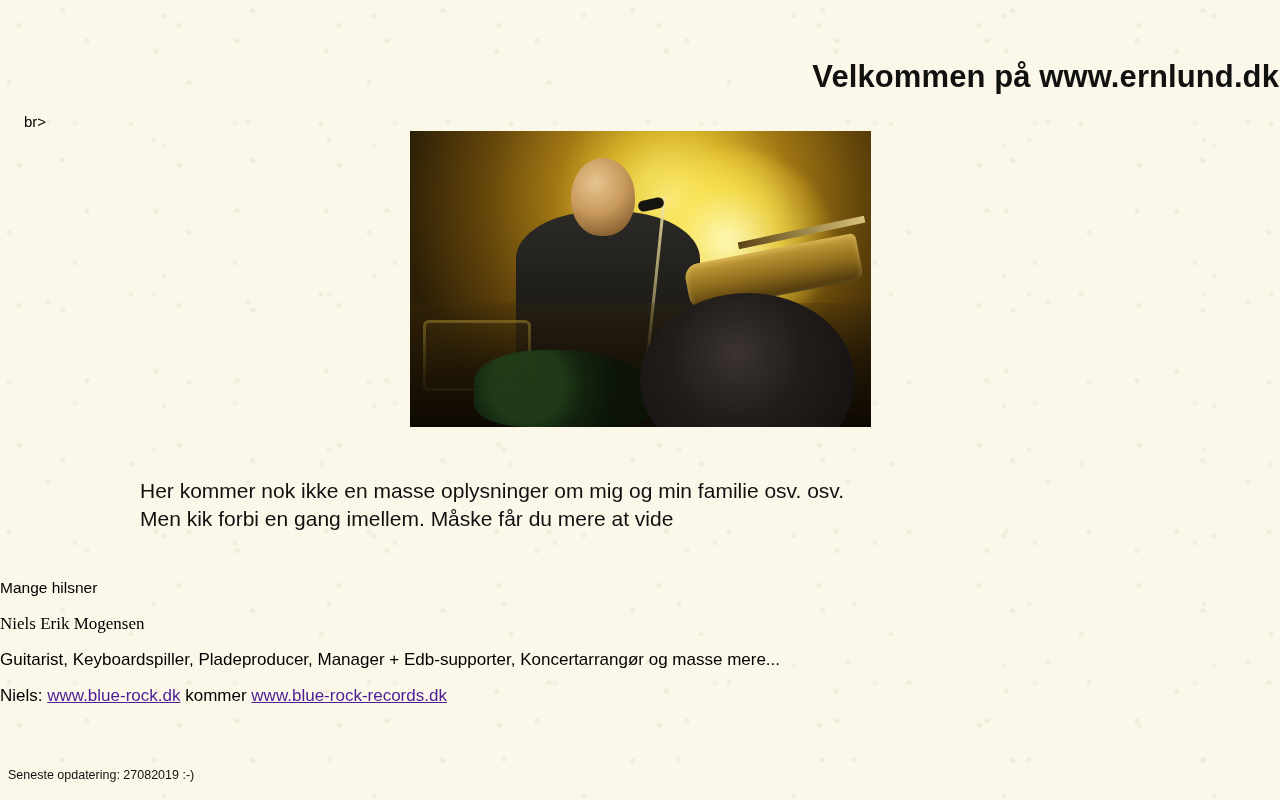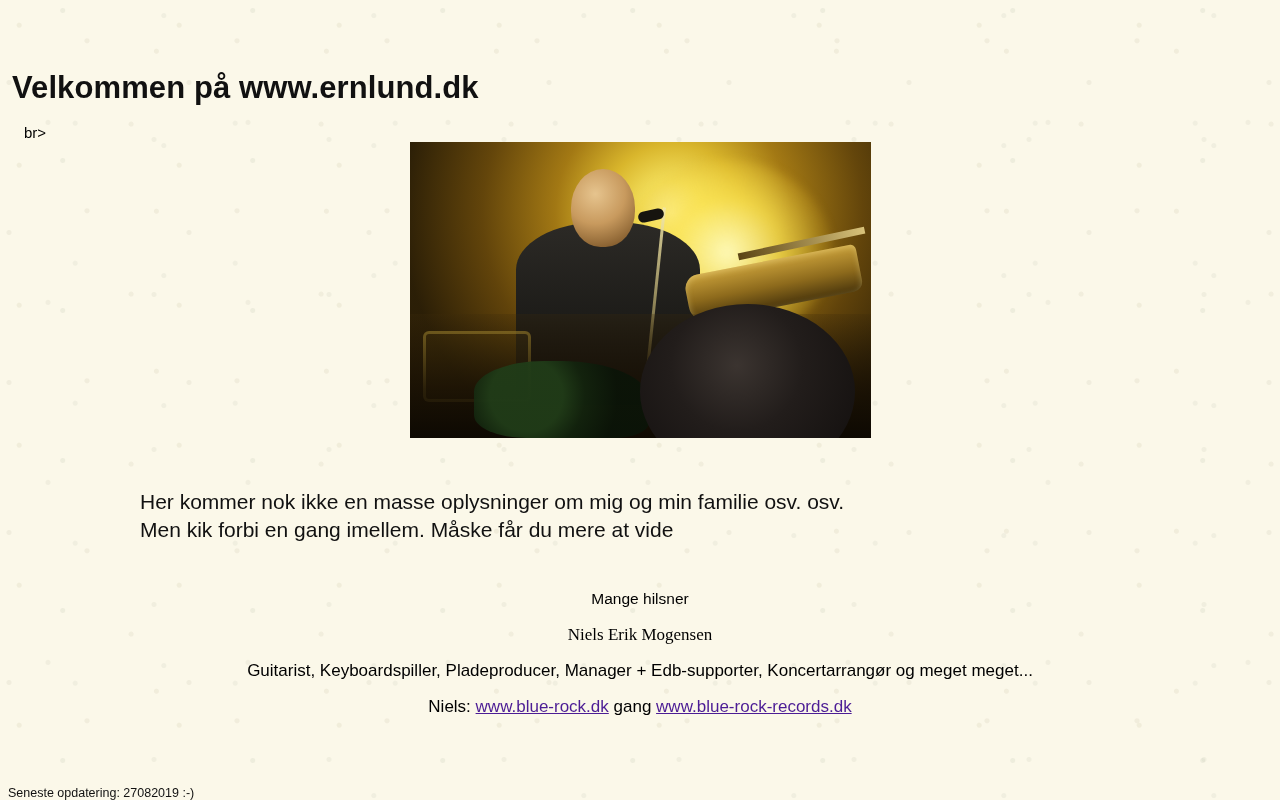--- a/index.html
+++ b/index.html
@@ -44,23 +44,23 @@
   }
   .stray-text {
     position: absolute;
     left: 24px;
     top: 112px;
     font-size: 15px;
     line-height: 18px;
     color: #000;
   }
   h1.title {
-    margin: 12px;
+    margin: 1px;
     padding-top: 58px;
-    text-align: left;
+    text-align: right;
     font-size: 31px;
     font-weight: bold;
     letter-spacing: 0.1px;
     color: #111;
   }
   .photo-wrap {
     margin: 36px auto 0 auto;
     width: 461px;
     height: 296px;
     position: relative;
@@ -182,21 +182,20 @@
   .lead {
     margin: 50px auto 0 auto;
     width: 1000px;
     text-align: left;
     font-size: 21px;
     line-height: 28px;
     color: #111;
   }
   .signature {
     margin-top: 42px;
-    text-align: center;
   }
   .signature p {
     margin: 0 0 10px 0;
     font-size: 15.5px;
     line-height: 26px;
   }
   .signature p.name {
     font-size: 17px;
     font-family: Liberation Serif, serif;
   }
@@ -206,21 +205,21 @@
   .signature p.links {
     font-size: 17px;
   }
   a.link {
     color: #4c1d95;
     text-decoration: underline;
   }
   .footer {
     position: absolute;
     left: 8px;
-    bottom: 11px;
+    bottom: 18px;
     font-size: 12.5px;
     line-height: 16px;
     color: #111;
   }
 </style>
 </head>
 <body>
 
 <div class="bg-texture"></div>
 
@@ -247,24 +246,24 @@
   </div>
 
   <div class="lead">
     <div>Her kommer nok ikke en masse oplysninger om mig og min familie osv. osv.</div>
     <div>Men kik forbi en gang imellem. Måske får du mere at vide</div>
   </div>
 
   <div class="signature">
     <p class="greeting">Mange hilsner</p>
     <p class="name">Niels Erik Mogensen</p>
-    <p class="roles">Guitarist, Keyboardspiller, Pladeproducer, Manager + Edb-supporter, Koncertarrangør og meget meget...</p>
+    <p class="roles">Guitarist, Keyboardspiller, Pladeproducer, Manager + Edb-supporter, Koncertarrangør og masse mere...</p>
     <p class="links">
       <span>Niels:</span>
       <a class="link" href="#">www.blue-rock.dk</a>
-      <span>gang</span>
+      <span>kommer</span>
       <a class="link" href="#"> www.blue-rock-records.dk</a>
     </p>
   </div>
 
   <div class="footer">Seneste opdatering: 27082019 :-)</div>
 
 </div>
 
 </body></html>

